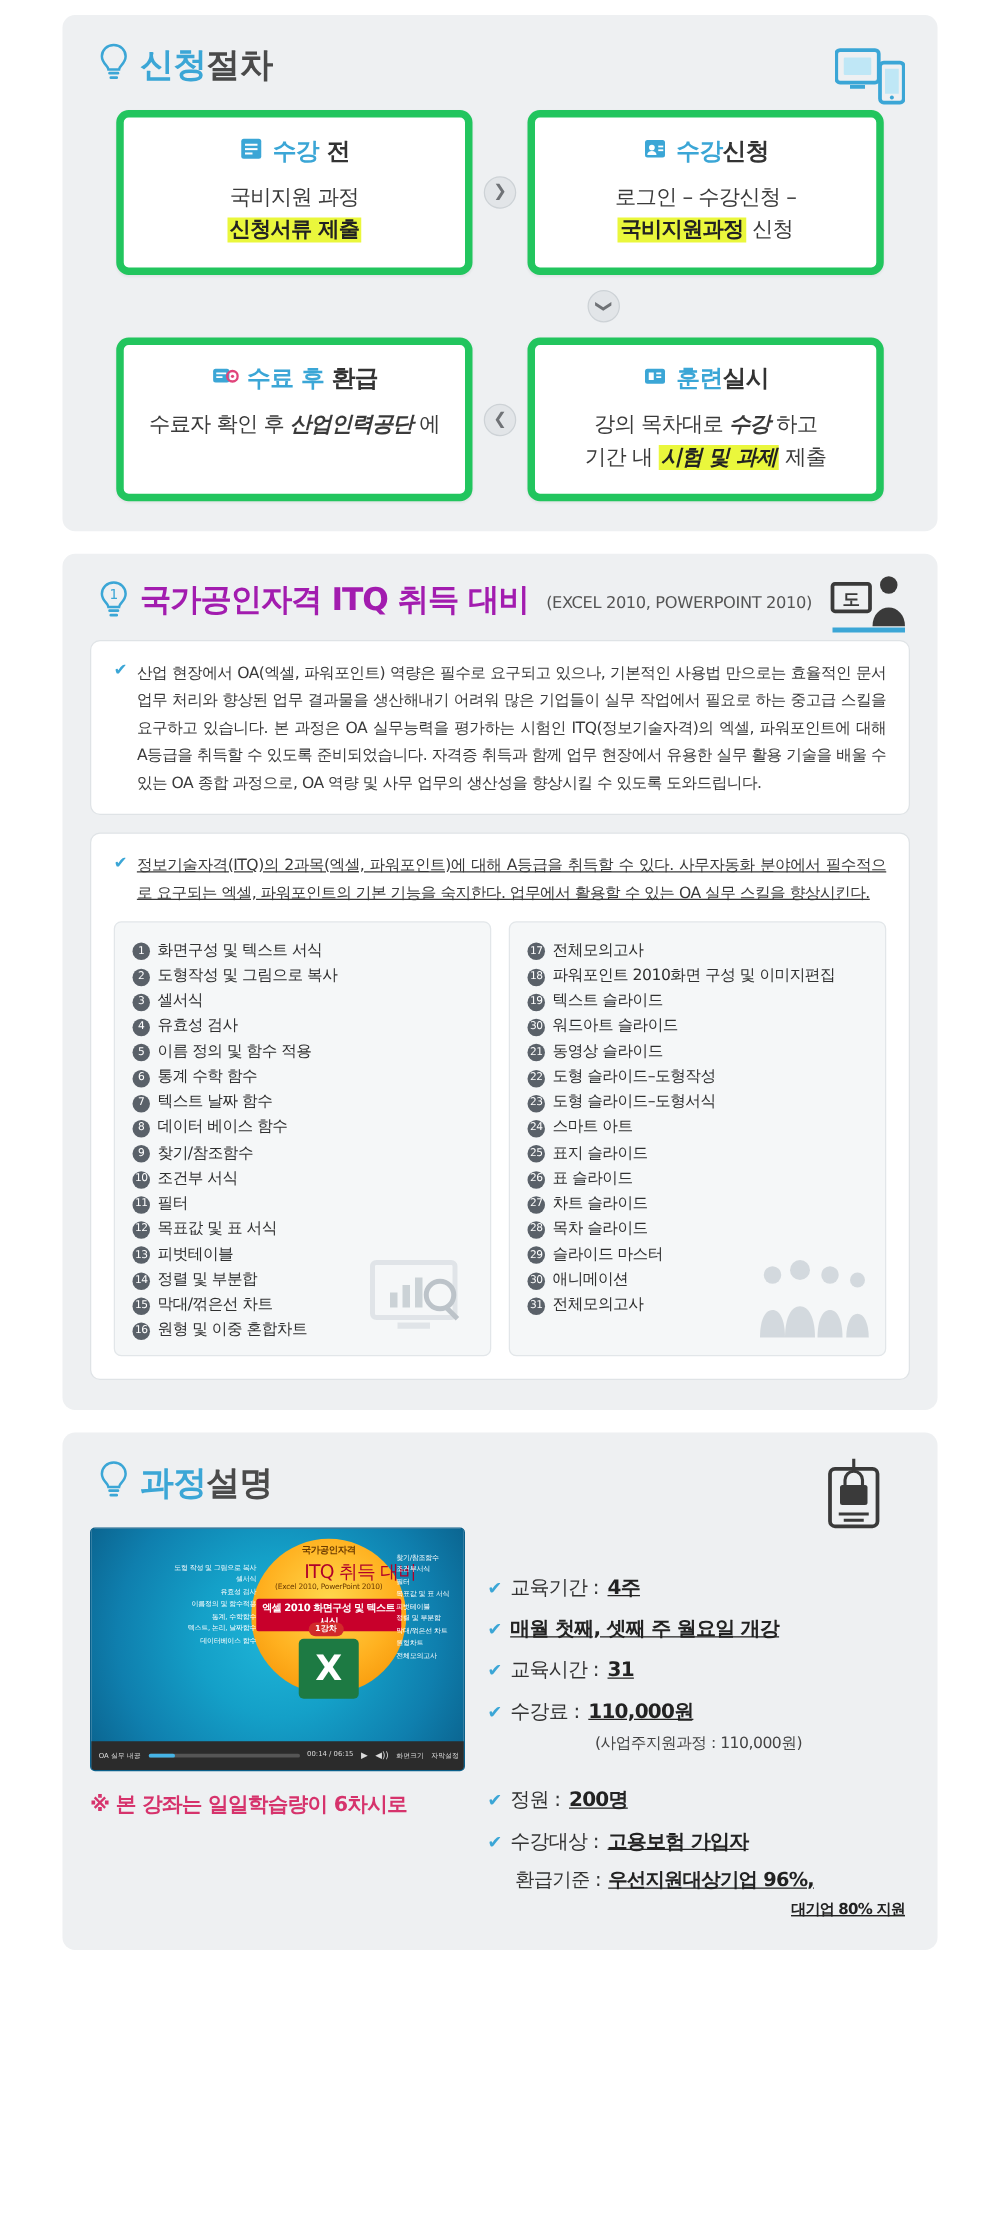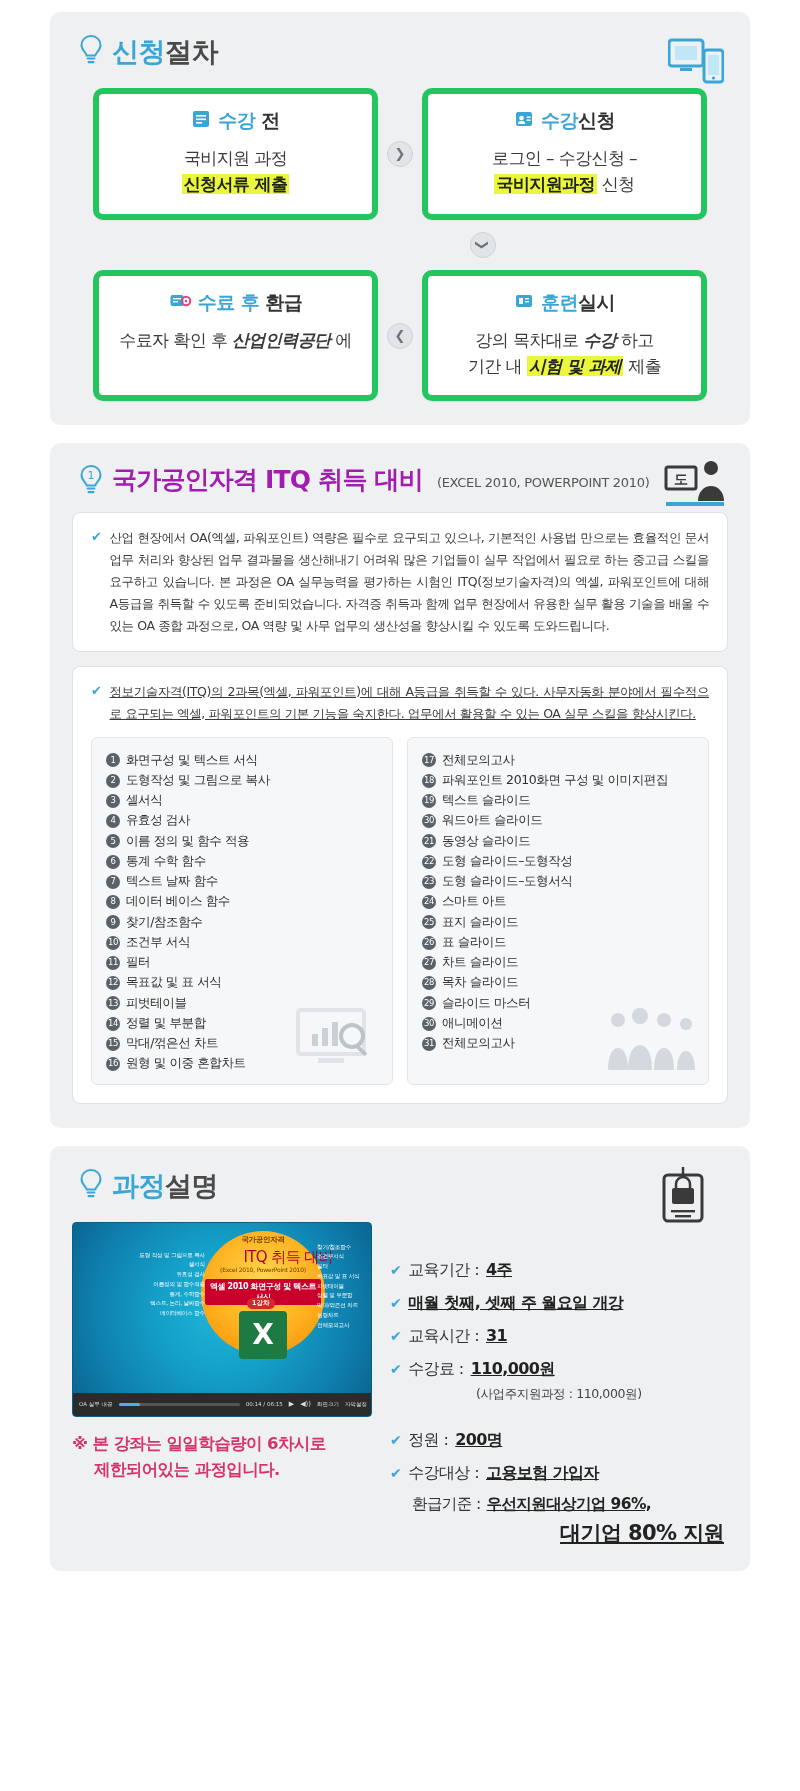--- a/index.html
+++ b/index.html
@@ -236,21 +236,21 @@
     letter-spacing: -0.4px;
   }
   .indent-row {
     margin-left: 22px;
     display: flex; align-items: baseline; gap: 6px;
     font-size: 15.5px; color: #333; letter-spacing: -0.6px;
     margin-bottom: 4px;
   }
   .right-line {
     text-align: right;
-    font-size: 21px;
+    font-size: 12px;
     letter-spacing: -0.6px;
     color: #333;
     margin-right: 4px;
     text-decoration: underline;
   }
 </style>
 </head>
 <body>
 
 <div class="page">
@@ -645,21 +645,20 @@
             <span style="font-size:5.5px;color:#ddd;white-space:nowrap;">00:14 / 06:15</span>
             <span style="color:#ddd;font-size:7px;">▶</span>
             <span style="color:#ddd;font-size:7px;">◀))</span>
             <span style="font-size:5.5px;color:#ddd;white-space:nowrap;">화면크기</span>
             <span style="font-size:5.5px;color:#ddd;white-space:nowrap;">자막설정</span>
           </div>
         </div>
 
         <div class="thumb-caption">
           <span>※ 본 강좌는 일일학습량이 6차시로</span>
-          <span class="ind">제한되어있는 과정입니다.</span>
         </div>
       </div>
 
       <div class="info-list">
         <div class="info-row">
           <span class="tick2">✔</span>
           <span>교육기간 : </span>
             <span class="u-bold">4주</span>
         </div>
         <div class="info-row">

